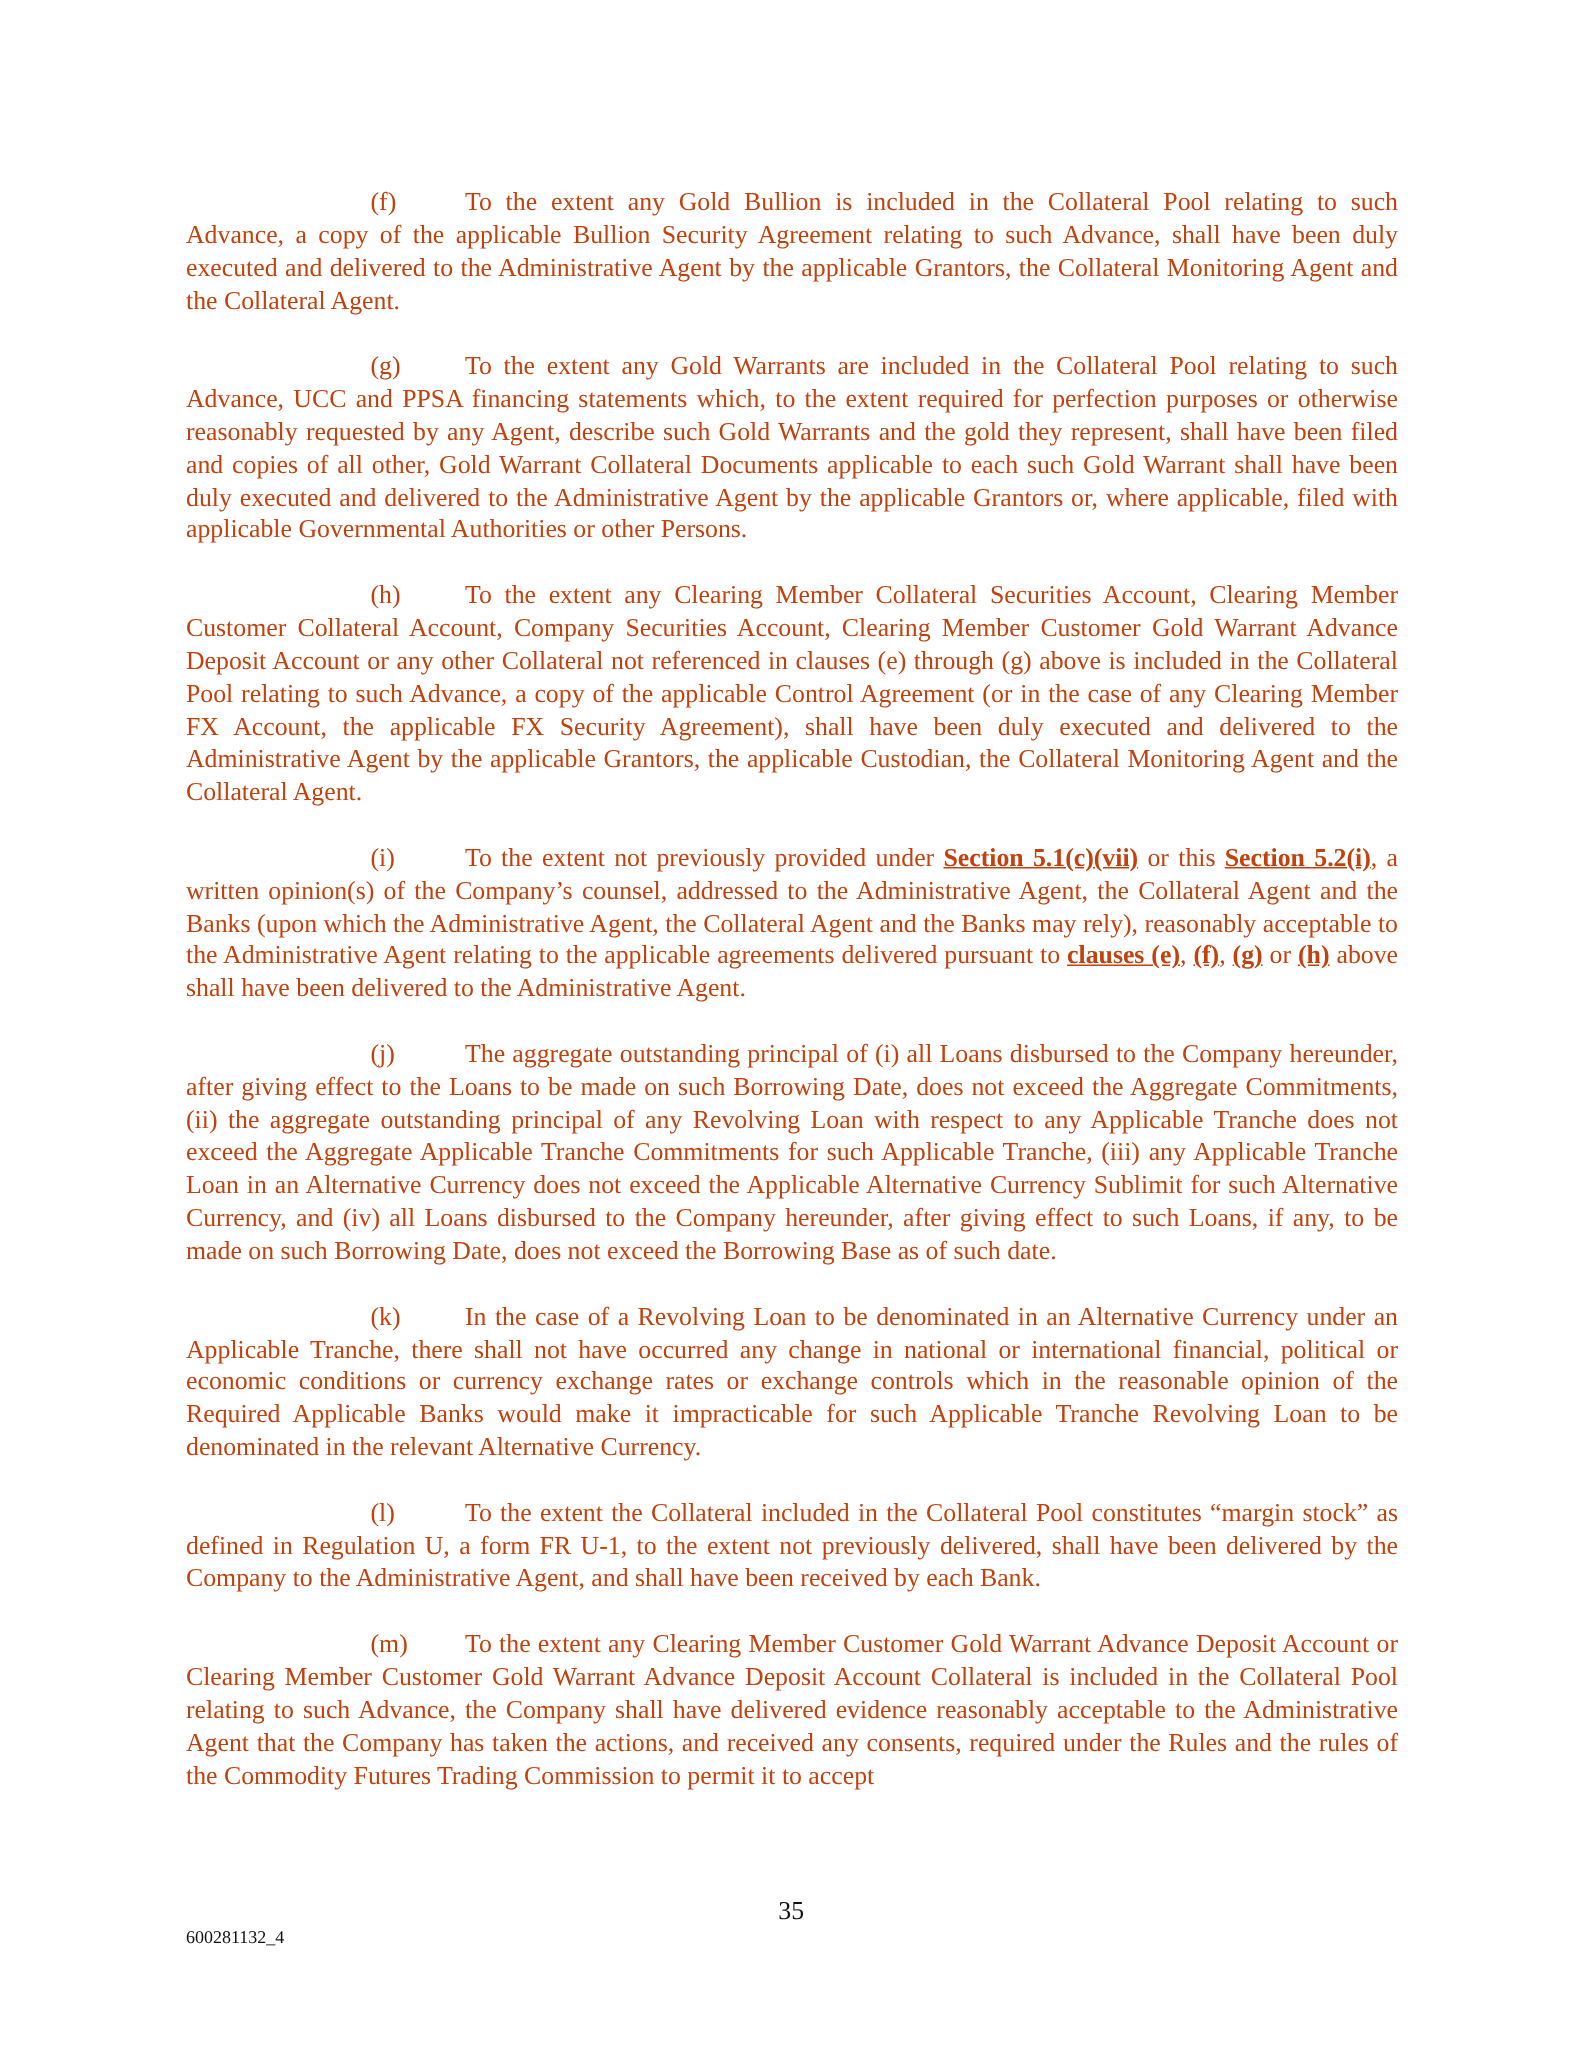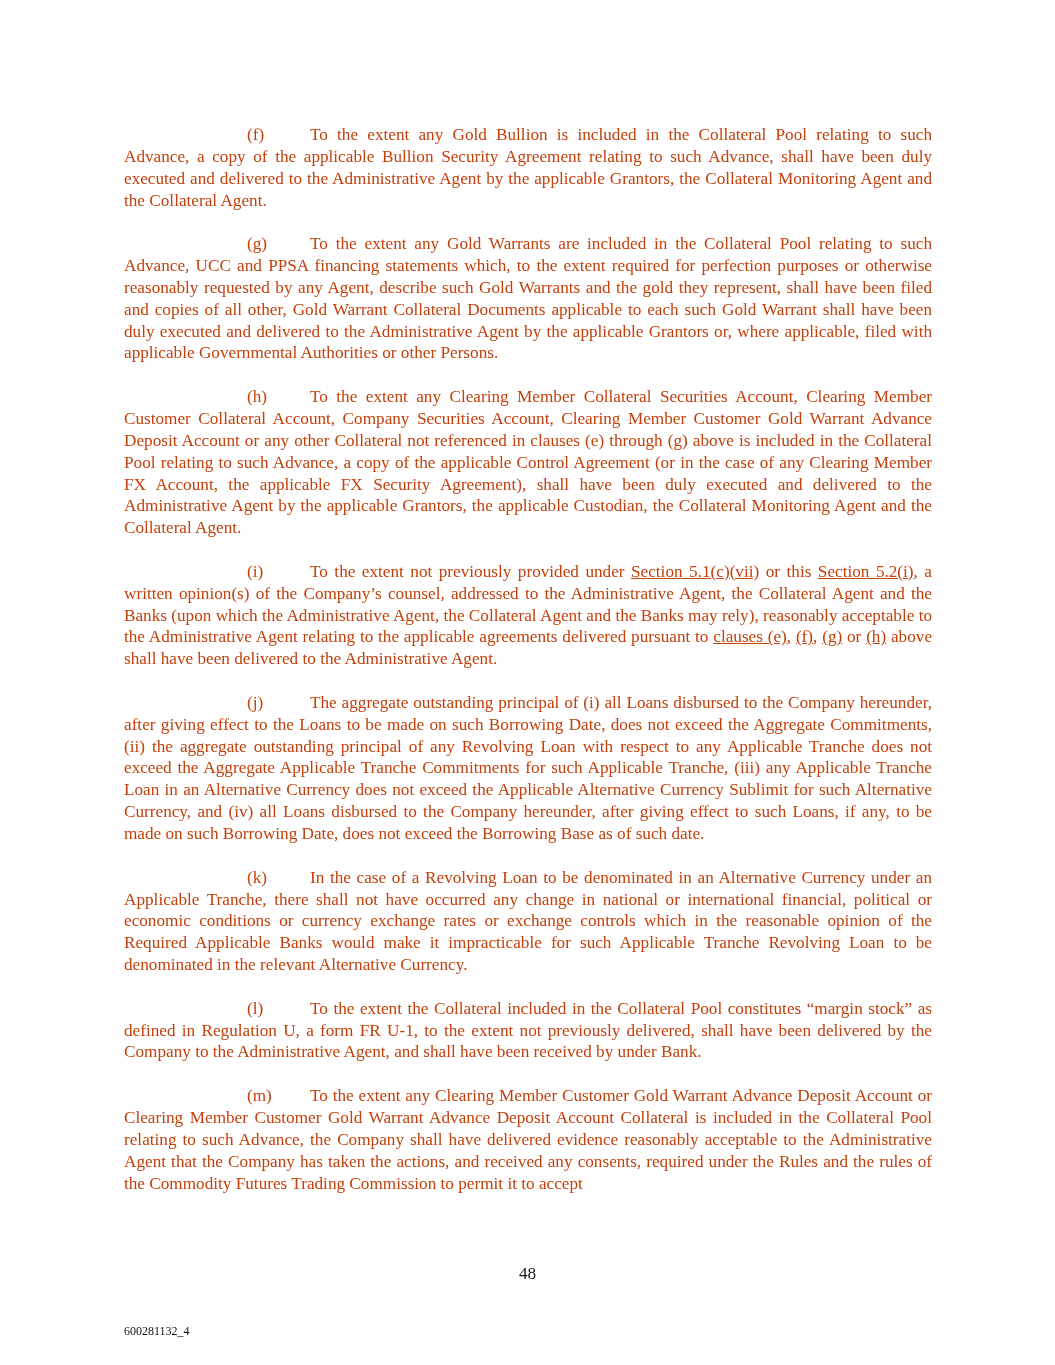--- a/index.html
+++ b/index.html
@@ -3,41 +3,41 @@
   <meta charset="utf-8">
   <style>
     html, body { margin: 0; padding: 0; background: #ffffff; }
     body { width: 1055px; height: 1365px; position: relative; overflow: hidden; }
     .page {
       position: absolute; left: 124px; top: 124px; width: 808px;
       font-family: "Liberation Serif", serif; font-size: 17.2px; line-height: 21.85px; color: #c2410c;
     }
     .para { text-align: justify; margin: 0 0 21.85px 0; text-indent: 123px; }
     .label { display: inline-block; width: 63px; text-indent: 0; }
-    .u { text-decoration: underline; }
+    .u { text-decoration: underline; font-weight: bold; }
     .pagenum { position: absolute; top: 1264px; left: 0; width: 1055px; text-align: center;
       font-family: "Liberation Serif", serif; font-size: 17.2px; color: #111; }
     .docid { position: absolute; top: 1284px; left: 124px;
-      font-family: "Liberation Serif", serif; font-size: 12px; color: #111; margin-top: 40px; }
+      font-family: "Liberation Serif", serif; font-size: 12px; color: #111; }
   </style>
 </head>
 <body>
 
 <div class="page">
   <p class="para"><span class="label">(f)</span><span>To the extent any Gold Bullion is included in the Collateral Pool relating to such Advance, a copy of the applicable Bullion Security Agreement relating to such Advance, shall have been duly executed and delivered to the Administrative Agent by the applicable Grantors, the Collateral Monitoring Agent and the Collateral Agent.</span></p>
 
   <p class="para"><span class="label">(g)</span><span>To the extent any Gold Warrants are included in the Collateral Pool relating to such Advance, UCC and PPSA financing statements which, to the extent required for perfection purposes or otherwise reasonably requested by any Agent, describe such Gold Warrants and the gold they represent, shall have been filed and copies of all other, Gold Warrant Collateral Documents applicable to each such Gold Warrant shall have been duly executed and delivered to the Administrative Agent by the applicable Grantors or, where applicable, filed with applicable Governmental Authorities or other Persons.</span></p>
 
   <p class="para"><span class="label">(h)</span><span>To the extent any Clearing Member Collateral Securities Account, Clearing Member Customer Collateral Account, Company Securities Account, Clearing Member Customer Gold Warrant Advance Deposit Account or any other Collateral not referenced in clauses (e) through (g) above is included in the Collateral Pool relating to such Advance, a copy of the applicable Control Agreement (or in the case of any Clearing Member FX Account, the applicable FX Security Agreement), shall have been duly executed and delivered to the Administrative Agent by the applicable Grantors, the applicable Custodian, the Collateral Monitoring Agent and the Collateral Agent.</span></p>
 
   <p class="para"><span class="label">(i)</span><span>To the extent not previously provided under </span><span class="u">Section 5.1(c)(vii)</span><span> or this </span><span class="u">Section 5.2(i)</span><span>, a written opinion(s) of the Company’s counsel, addressed to the Administrative Agent, the Collateral Agent and the Banks (upon which the Administrative Agent, the Collateral Agent and the Banks may rely), reasonably acceptable to the Administrative Agent relating to the applicable agreements delivered pursuant to </span><span class="u">clauses (e)</span><span>, </span><span class="u">(f)</span><span>, </span><span class="u">(g)</span><span> or </span><span class="u">(h)</span><span> above shall have been delivered to the Administrative Agent.</span></p>
 
   <p class="para"><span class="label">(j)</span><span>The aggregate outstanding principal of (i) all Loans disbursed to the Company hereunder, after giving effect to the Loans to be made on such Borrowing Date, does not exceed the Aggregate Commitments, (ii) the aggregate outstanding principal of any Revolving Loan with respect to any Applicable Tranche does not exceed the Aggregate Applicable Tranche Commitments for such Applicable Tranche, (iii) any Applicable Tranche Loan in an Alternative Currency does not exceed the Applicable Alternative Currency Sublimit for such Alternative Currency, and (iv) all Loans disbursed to the Company hereunder, after giving effect to such Loans, if any, to be made on such Borrowing Date, does not exceed the Borrowing Base as of such date.</span></p>
 
   <p class="para"><span class="label">(k)</span><span>In the case of a Revolving Loan to be denominated in an Alternative Currency under an Applicable Tranche, there shall not have occurred any change in national or international financial, political or economic conditions or currency exchange rates or exchange controls which in the reasonable opinion of the Required Applicable Banks would make it impracticable for such Applicable Tranche Revolving Loan to be denominated in the relevant Alternative Currency.</span></p>
 
-  <p class="para"><span class="label">(l)</span><span>To the extent the Collateral included in the Collateral Pool constitutes “margin stock” as defined in Regulation U, a form FR U-1, to the extent not previously delivered, shall have been delivered by the Company to the Administrative Agent, and shall have been received by under Bank.</span></p>
+  <p class="para"><span class="label">(l)</span><span>To the extent the Collateral included in the Collateral Pool constitutes “margin stock” as defined in Regulation U, a form FR U-1, to the extent not previously delivered, shall have been delivered by the Company to the Administrative Agent, and shall have been received by each Bank.</span></p>
 
   <p class="para"><span class="label">(m)</span><span>To the extent any Clearing Member Customer Gold Warrant Advance Deposit Account or Clearing Member Customer Gold Warrant Advance Deposit Account Collateral is included in the Collateral Pool relating to such Advance, the Company shall have delivered evidence reasonably acceptable to the Administrative Agent that the Company has taken the actions, and received any consents, required under the Rules and the rules of the Commodity Futures Trading Commission to permit it to accept</span></p>
 </div>
 
-<div class="pagenum">48</div>
+<div class="pagenum">35</div>
 <div class="docid">600281132_4</div>
 
 </body></html>

